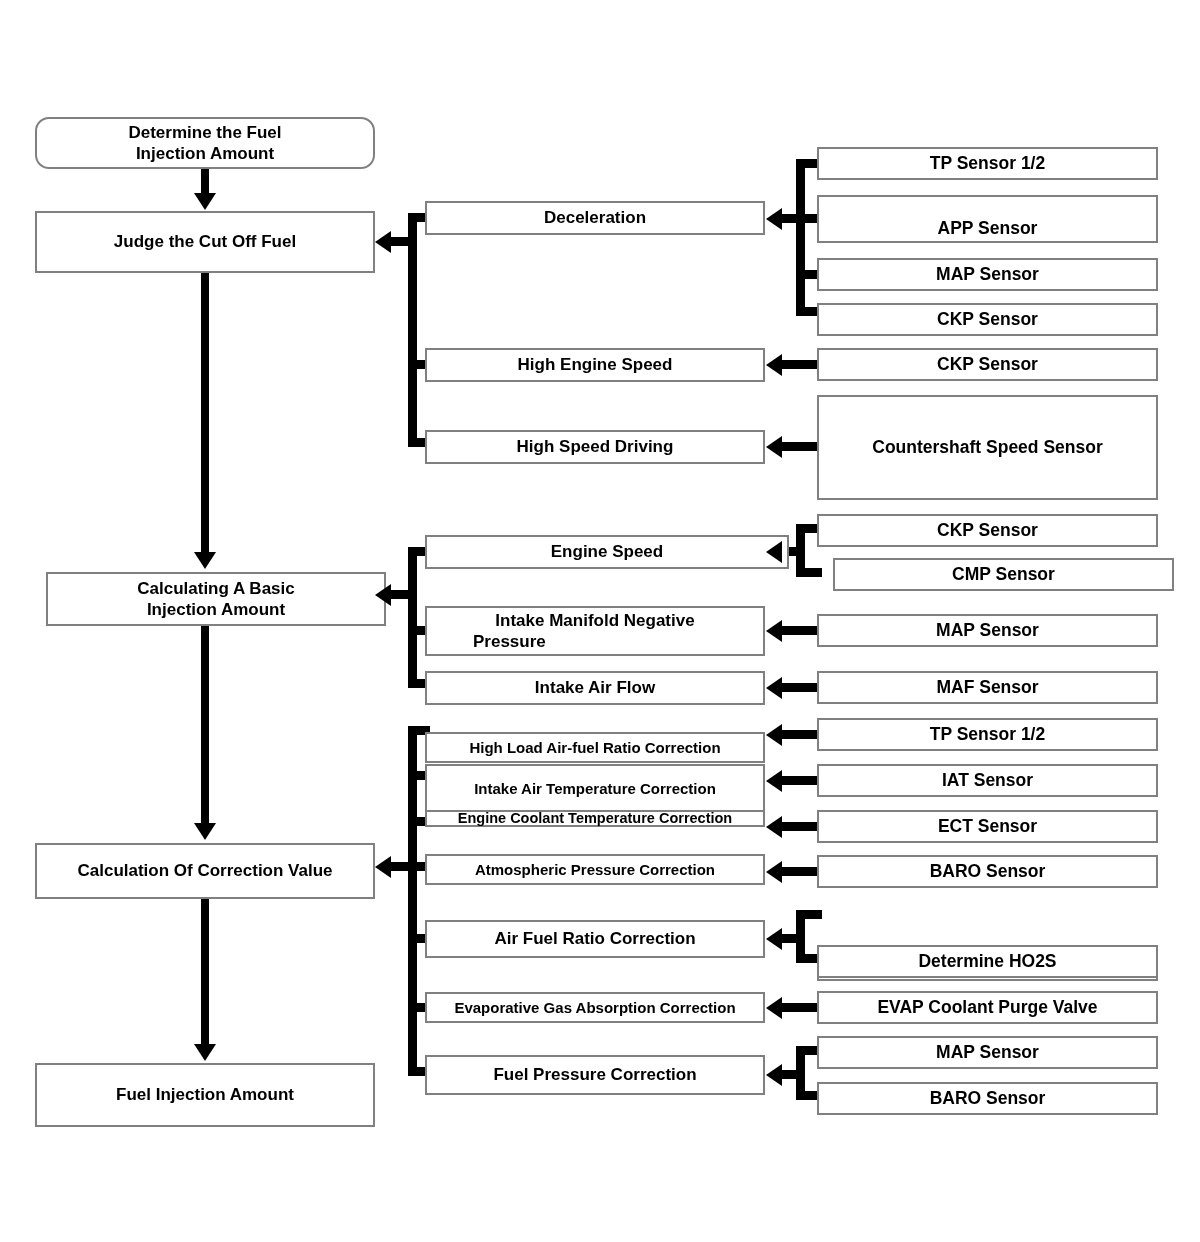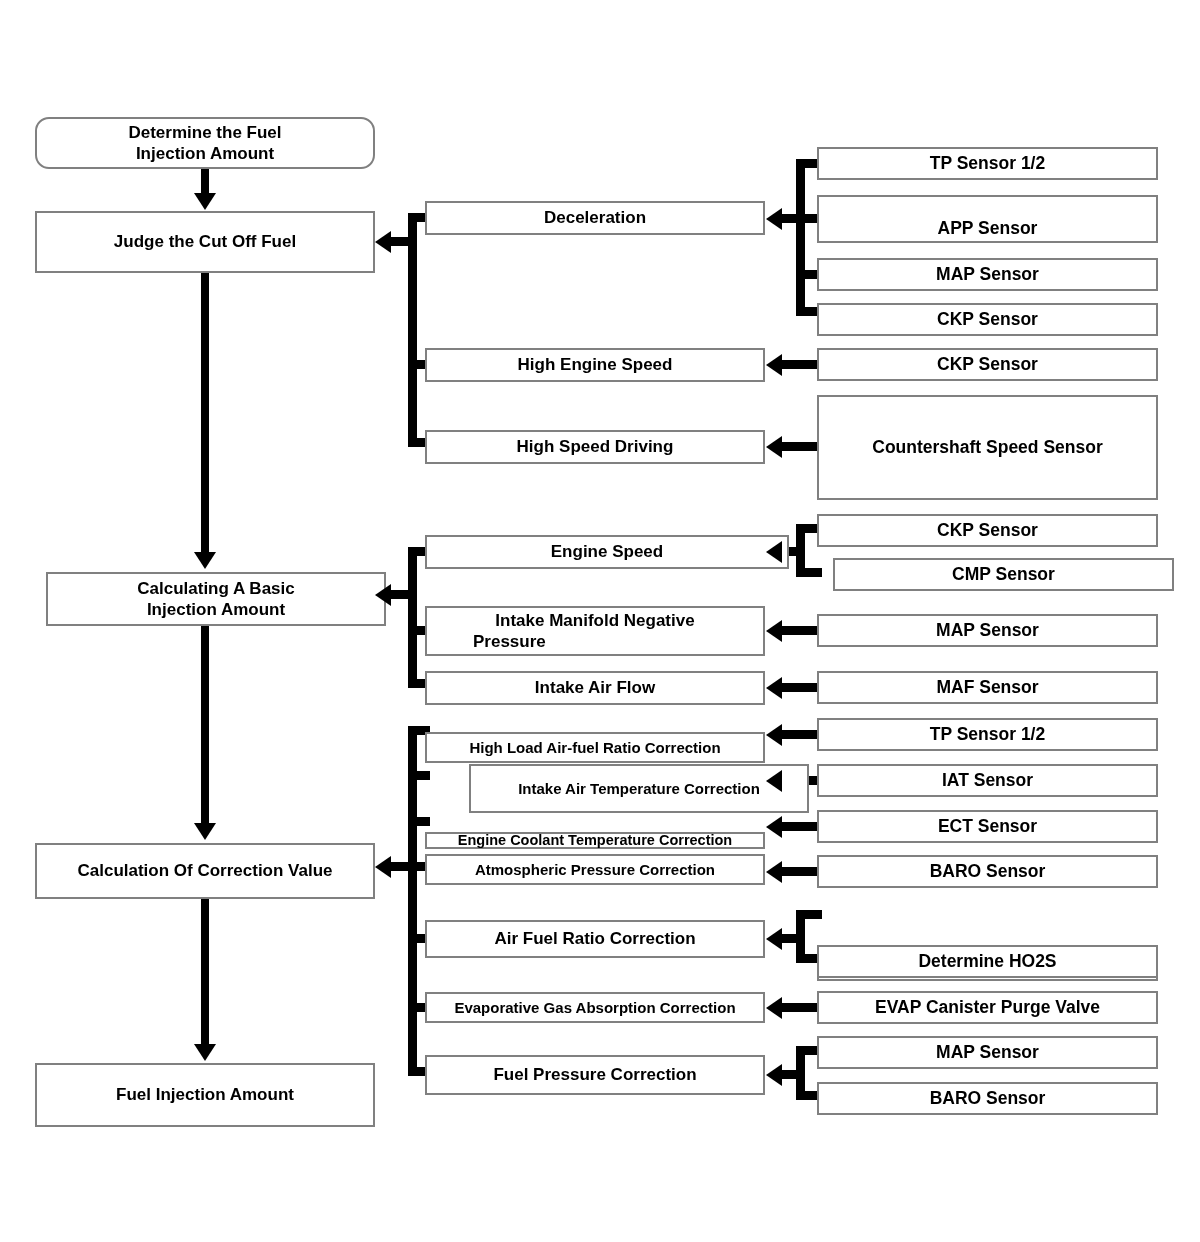--- a/index.html
+++ b/index.html
@@ -124,25 +124,25 @@
   </div>
 
   <div class="node m" style="left:425px; top:671px; width:340px; height:34px;">
     <span>Intake Air Flow</span>
   </div>
 
   <div class="node small" style="left:425px; top:719px; width:340px; height:31px;margin-top:13px;">
     <span class="nowrap">High Load Air-fuel Ratio Correction</span>
   </div>
 
-  <div class="node small" style="left:425px; top:764px; width:340px; height:49px;margin-left:44px;">
+  <div class="node small" style="left:425px; top:764px; width:340px; height:49px;">
     <span class="nowrap">Intake Air Temperature Correction</span>
   </div>
 
-  <div class="node small" style="left:425px; top:832px; width:340px; height:17px; font-size:14.5px;">
+  <div class="node small" style="left:425px; top:810px; width:340px; height:17px; font-size:14.5px;">
     <span class="nowrap">Engine Coolant Temperature Correction</span>
   </div>
 
   <div class="node small" style="left:425px; top:854px; width:340px; height:31px;">
     <span class="nowrap">Atmospheric Pressure Correction</span>
   </div>
 
   <div class="node m" style="left:425px; top:920px; width:340px; height:38px;">
     <span>Air Fuel Ratio Correction</span>
   </div>
@@ -213,21 +213,21 @@
 
   <div class="node r" style="left:817px; top:900px; width:341px; height:33px;margin-top:48px;">
     <span>A/F Sensor</span>
   </div>
 
   <div class="node r" style="left:817px; top:945px; width:341px; height:33px;">
     <span>Determine HO2S</span>
   </div>
 
   <div class="node r" style="left:817px; top:991px; width:341px; height:33px;">
-    <span>EVAP Canister Purge Valve</span>
+    <span>EVAP Coolant Purge Valve</span>
   </div>
 
   <div class="node r" style="left:817px; top:1036px; width:341px; height:33px;">
     <span>MAP Sensor</span>
   </div>
 
   <div class="node r" style="left:817px; top:1082px; width:341px; height:33px;">
     <span>BARO Sensor</span>
   </div>
 

